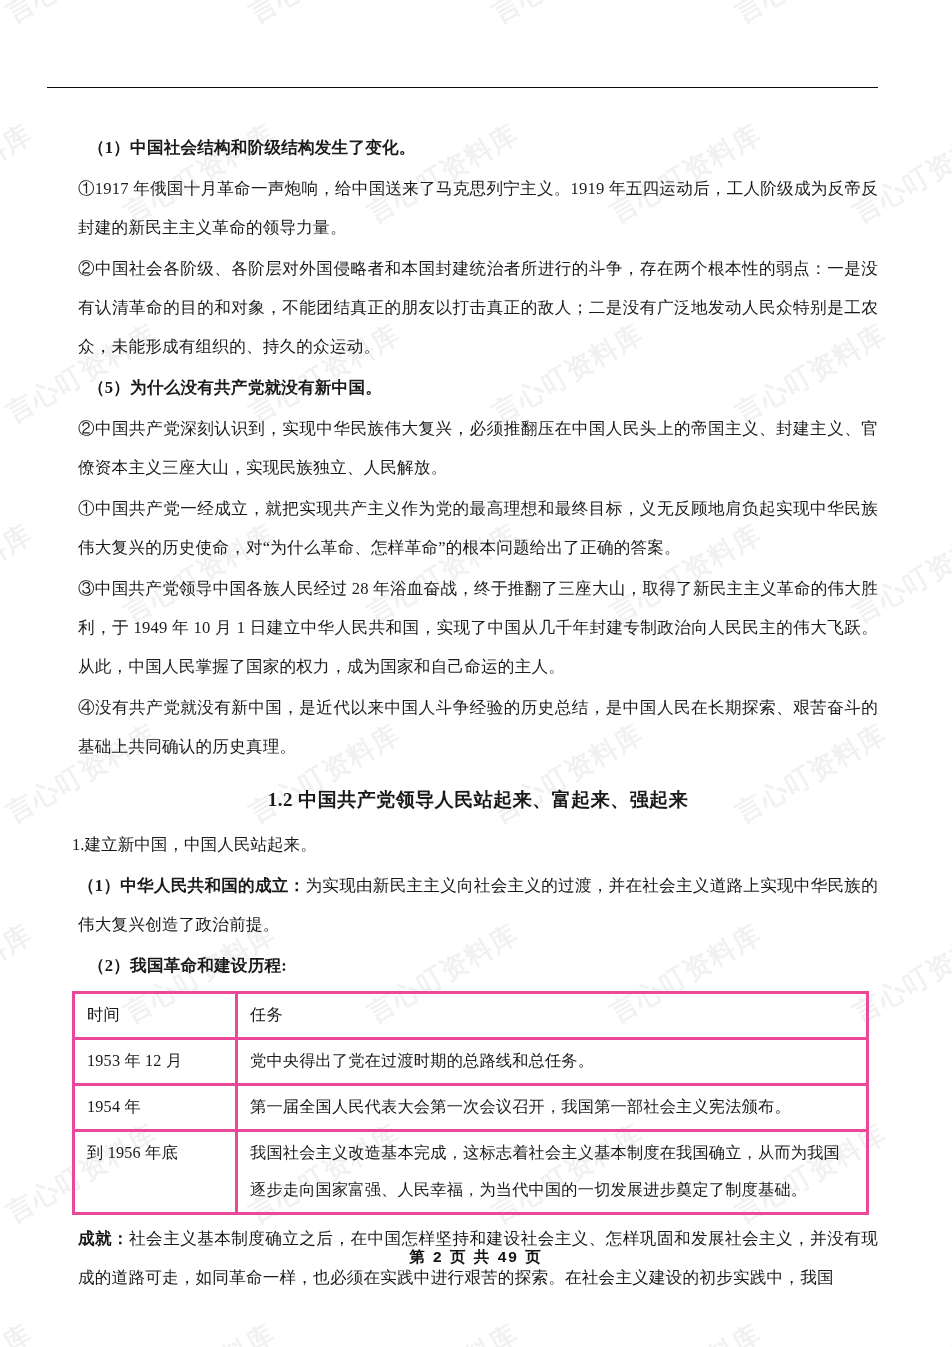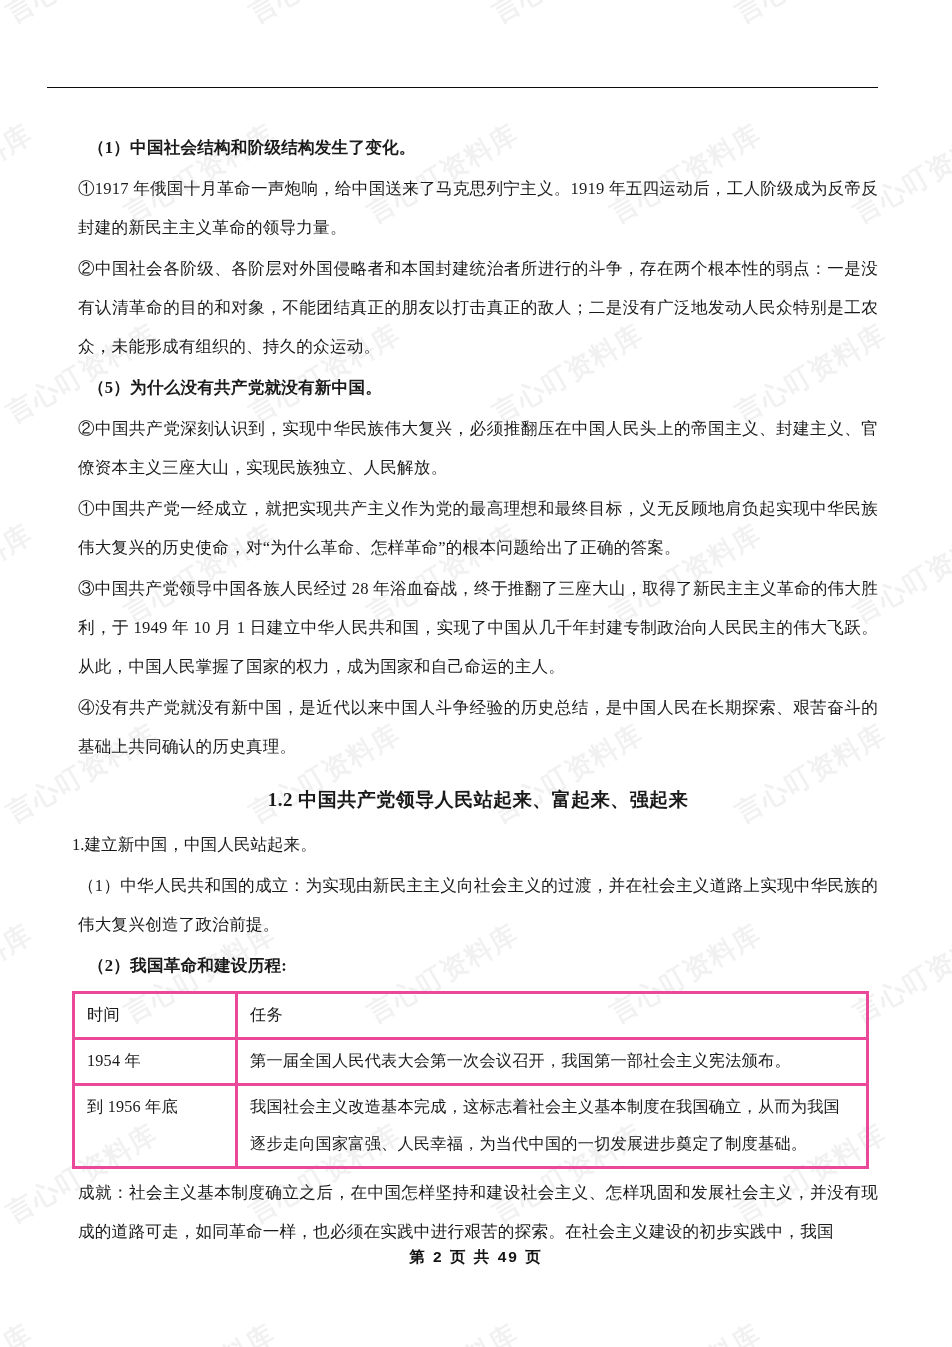--- a/index.html
+++ b/index.html
@@ -69,21 +69,21 @@
     line-height: 39px;
     text-align: justify;
     text-justify: inter-ideograph;
     letter-spacing: 0.2px;
   }
   p.para.bold {
     font-weight: 700;
     text-indent: 10px;
   }
   p.para .lead-bold {
-    font-weight: 400;
+    font-weight: 700;
   }
 
   h2.section-title {
     margin: 14px 0 6px 0;
     font-size: 19px;
     font-weight: 700;
     text-align: center;
     letter-spacing: 0.5px;
     line-height: 40px;
   }
@@ -203,20 +203,24 @@
 
       <p class="para bold">（2）我国革命和建设历程:</p>
 
       <table class="history-table">
         <tbody>
           <tr>
             <td class="col-time">时间</td>
             <td>任务</td>
           </tr>
           <tr>
+            <td class="col-time">1953 年 12 月</td>
+            <td>党中央得出了党在过渡时期的总路线和总任务。</td>
+          </tr>
+          <tr>
             <td class="col-time">1954 年</td>
             <td>第一届全国人民代表大会第一次会议召开，我国第一部社会主义宪法颁布。</td>
           </tr>
           <tr>
             <td class="col-time">到 1956 年底</td>
             <td>我国社会主义改造基本完成，这标志着社会主义基本制度在我国确立，从而为我国逐步走向国家富强、人民幸福，为当代中国的一切发展进步奠定了制度基础。</td>
           </tr>
         </tbody>
       </table>
 

